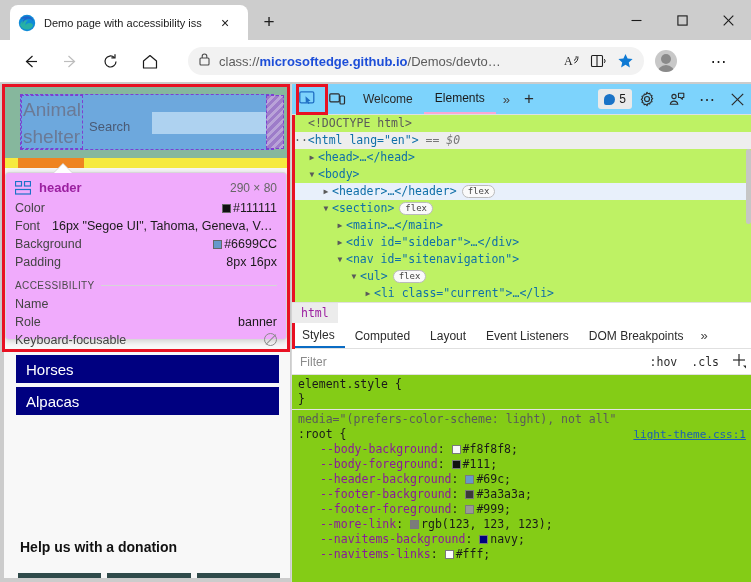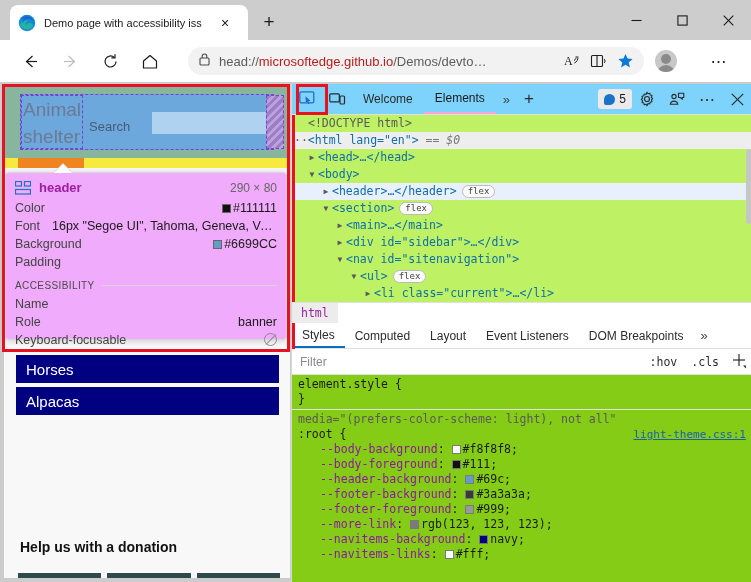--- a/index.html
+++ b/index.html
@@ -84,21 +84,21 @@
     border-radius: 14px;
     display: flex; align-items: center;
     padding: 0 6px 0 10px;
   }
   .omni-url {
     flex: 1 1 auto;
     font-size: 13px; color: #5c5c5c;
     margin-left: 8px;
     white-space: nowrap; overflow: hidden;
   }
-  .omni-url b { color: #b91c1c; font-weight: 400; }
+  .omni-url b { color: #1d4ed8; font-weight: 700; }
   .omni-ico {
     flex: 0 0 26px; width: 26px; height: 24px;
     display: flex; align-items: center; justify-content: center;
     color: #1f1f1f;
   }
   .profile {
     position: absolute; left: 655px; top: 10px;
     width: 22px; height: 22px; border-radius: 50%;
     background: #c8c8c8;
     overflow: hidden;
@@ -524,21 +524,21 @@
         </svg>
     </div>
 
     <div class="omnibox">
       <span>
         <svg width="13" height="14" viewBox="0 0 13 14">
             <rect x="2" y="6" width="9" height="7" rx="1" fill="none" stroke="#4a4a4a" stroke-width="1.1"></rect>
             <path d="M4.2 6V4.3a2.3 2.3 0 0 1 4.6 0V6" fill="none" stroke="#4a4a4a" stroke-width="1.1"></path>
           </svg>
       </span>
-      <span class="omni-url"><span>head://</span><b>microsoftedge.github.io</b><span>/Demos/devto…</span></span>
+      <span class="omni-url"><span>class://</span><b>microsoftedge.github.io</b><span>/Demos/devto…</span></span>
       <span class="omni-ico">
         <svg width="19" height="16" viewBox="0 0 19 16">
             <text x="0" y="12" font-family="Liberation Serif, serif" font-size="12" fill="#1f1f1f">A</text>
             <path d="M10 7.5c1.6-.8 2.4-2.4 2.2-4.3" fill="none" stroke="#1f1f1f" stroke-width="1"></path>
             <path d="M10.4 10c2.5-1 3.8-3.4 3.5-6.6" fill="none" stroke="#1f1f1f" stroke-width="1"></path>
           </svg>
       </span>
       <span class="omni-ico">
         <svg width="19" height="16" viewBox="0 0 19 16">
             <rect x="1.5" y="2.5" width="11" height="11" rx="1" fill="none" stroke="#1f1f1f" stroke-width="1.1"></rect>
@@ -603,20 +603,21 @@
     <div class="tt-row">
       <span class="tt-key">Font</span>
       <span class="tt-val font">16px "Segoe UI", Tahoma, Geneva, Ver…</span>
     </div>
     <div class="tt-row">
       <span class="tt-key">Background</span>
       <span class="tt-val"><i class="sw" style="background:#6699CC"></i><span>#6699CC</span></span>
     </div>
     <div class="tt-row">
       <span class="tt-key">Padding</span>
+      <span class="tt-val">8px 16px</span>
     </div>
 
     <div class="tt-a11y">
       <span class="tt-a11y-label">ACCESSIBILITY</span>
       <span class="tt-a11y-line"></span>
     </div>
 
     <div class="tt-row">
       <span class="tt-key">Name</span>
       <span class="tt-val"></span>

